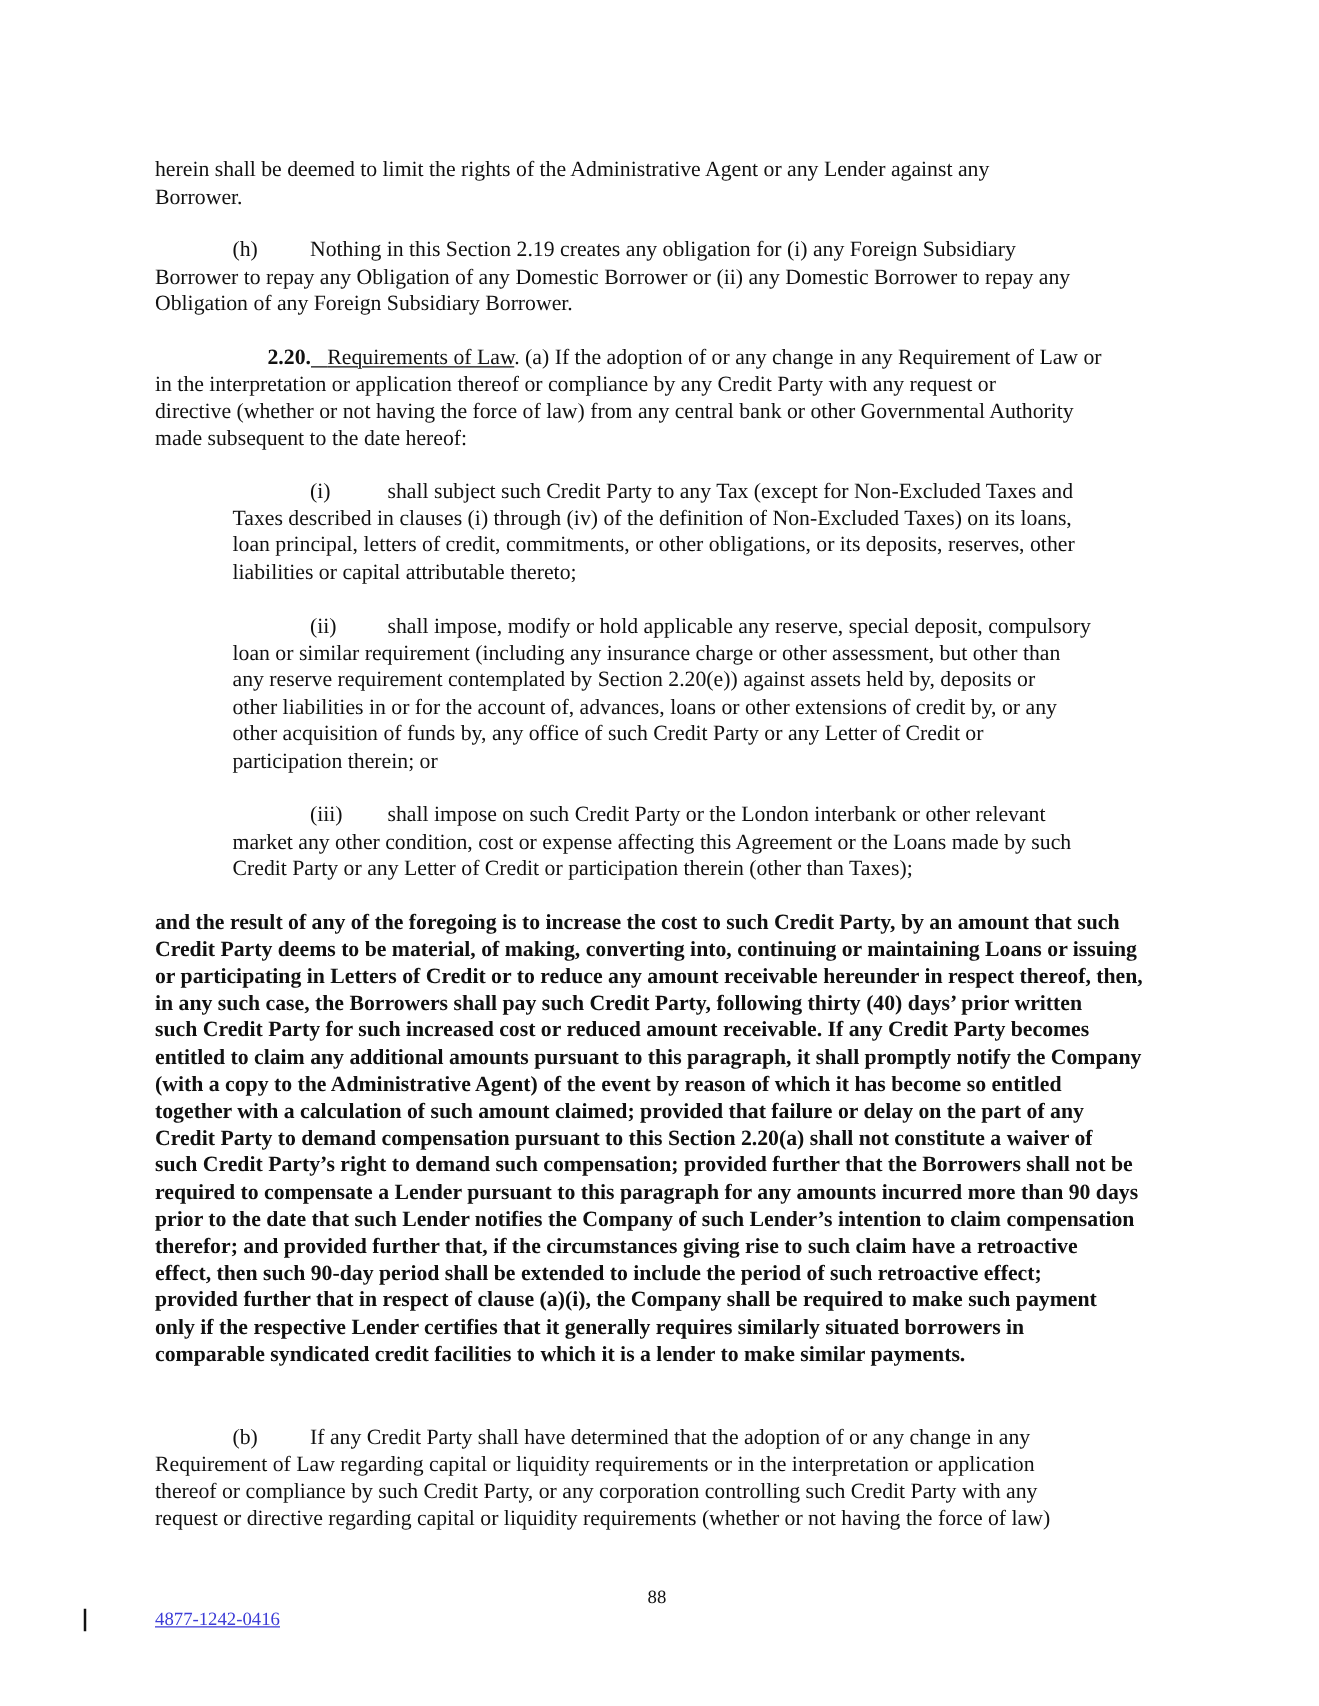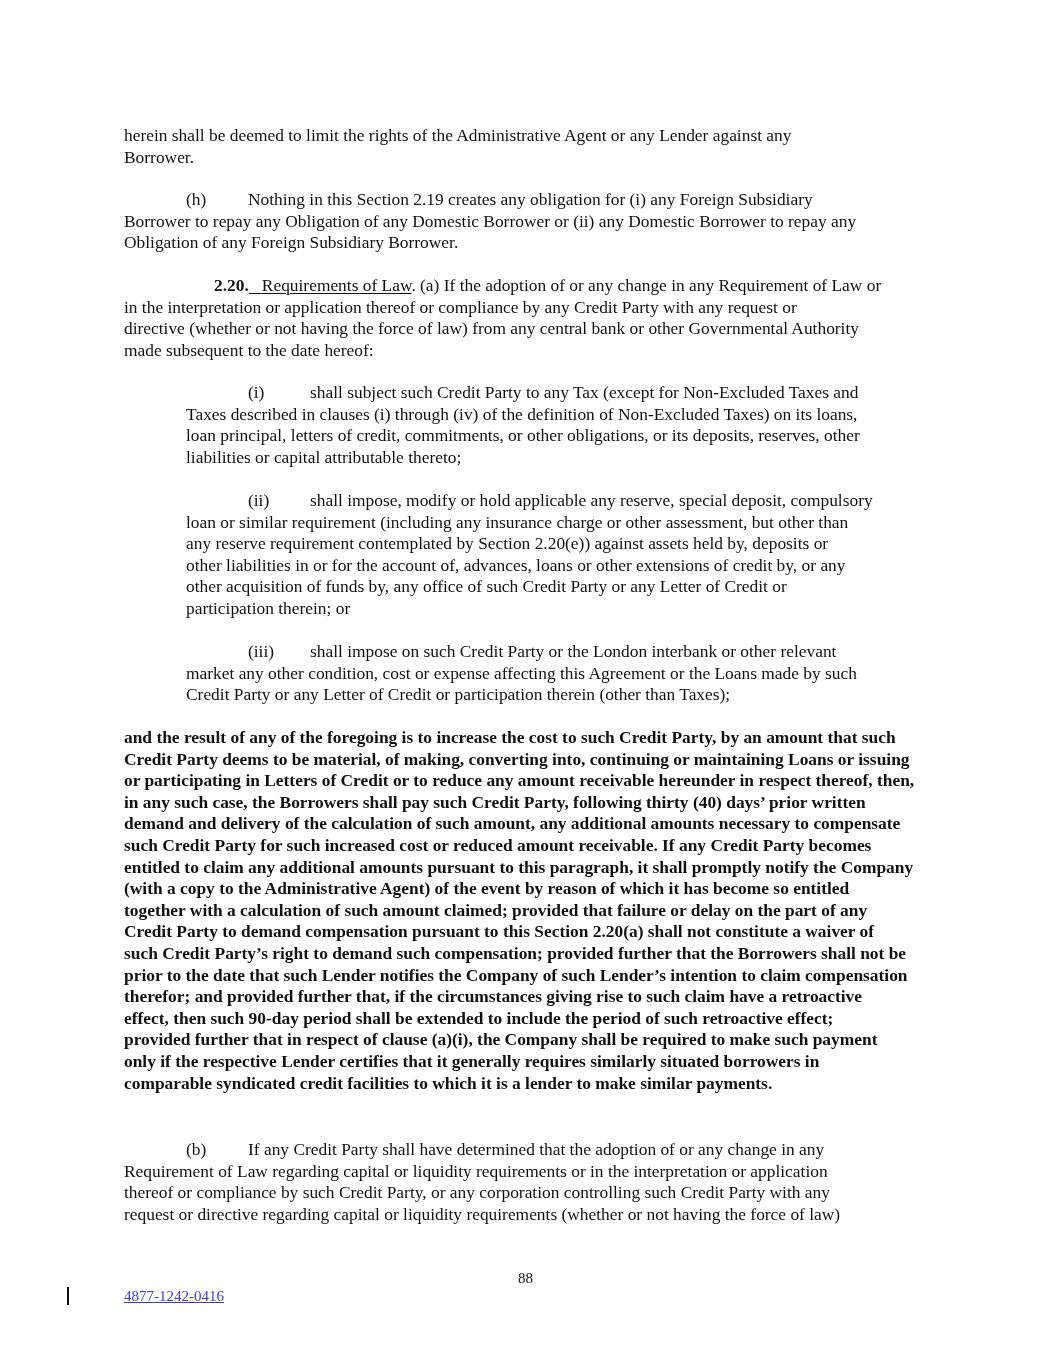--- a/index.html
+++ b/index.html
@@ -128,27 +128,27 @@
     </span>
     <span class="line">market any other condition, cost or expense affecting this Agreement or the Loans made by such</span>
     <span class="line">Credit Party or any Letter of Credit or participation therein (other than Taxes);</span>
   </div>
 
   <div class="text-block" style="top:727px;font-weight:bold;" id="result-paragraph">
       <span class="line">and the result of any of the foregoing is to increase the cost to such Credit Party, by an amount that such</span>
       <span class="line">Credit Party deems to be material, of making, converting into, continuing or maintaining Loans or issuing</span>
       <span class="line">or participating in Letters of Credit or to reduce any amount receivable hereunder in respect thereof, then,</span>
       <span class="line">in any such case, the Borrowers shall pay such Credit Party, following thirty (40) days’ prior written</span>
-      <span class="line">demand and delivery of the calculation of such amount, any additional amounts necessary to compensate</span>
       <span class="line">such Credit Party for such increased cost or reduced amount receivable. If any Credit Party becomes</span>
       <span class="line">entitled to claim any additional amounts pursuant to this paragraph, it shall promptly notify the Company</span>
       <span class="line">(with a copy to the Administrative Agent) of the event by reason of which it has become so entitled</span>
       <span class="line">together with a calculation of such amount claimed; provided that failure or delay on the part of any</span>
       <span class="line">Credit Party to demand compensation pursuant to this Section 2.20(a) shall not constitute a waiver of</span>
       <span class="line">such Credit Party’s right to demand such compensation; provided further that the Borrowers shall not be</span>
+      <span class="line">required to compensate a Lender pursuant to this paragraph for any amounts incurred more than 90 days</span>
       <span class="line">prior to the date that such Lender notifies the Company of such Lender’s intention to claim compensation</span>
       <span class="line">therefor; and provided further that, if the circumstances giving rise to such claim have a retroactive</span>
       <span class="line">effect, then such 90-day period shall be extended to include the period of such retroactive effect;</span>
       <span class="line">provided further that in respect of clause (a)(i), the Company shall be required to make such payment</span>
       <span class="line">only if the respective Lender certifies that it generally requires similarly situated borrowers in</span>
       <span class="line">comparable syndicated credit facilities to which it is a lender to make similar payments.</span>
     </div>
 
   <div class="text-block" style="top:1139px;">
     <span class="first-line">

